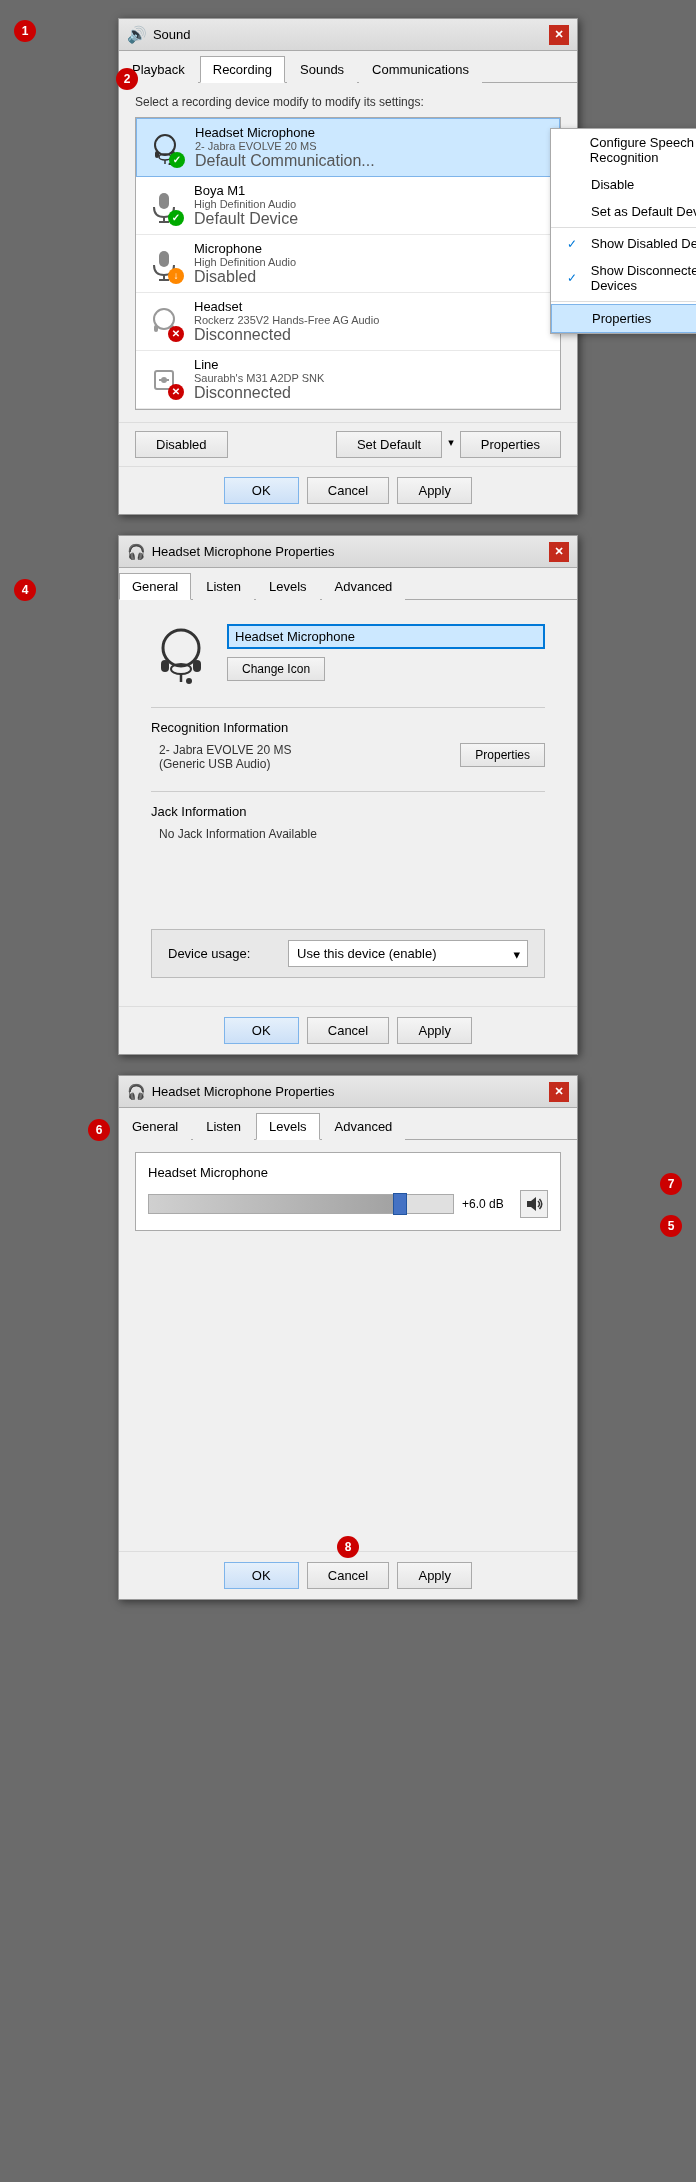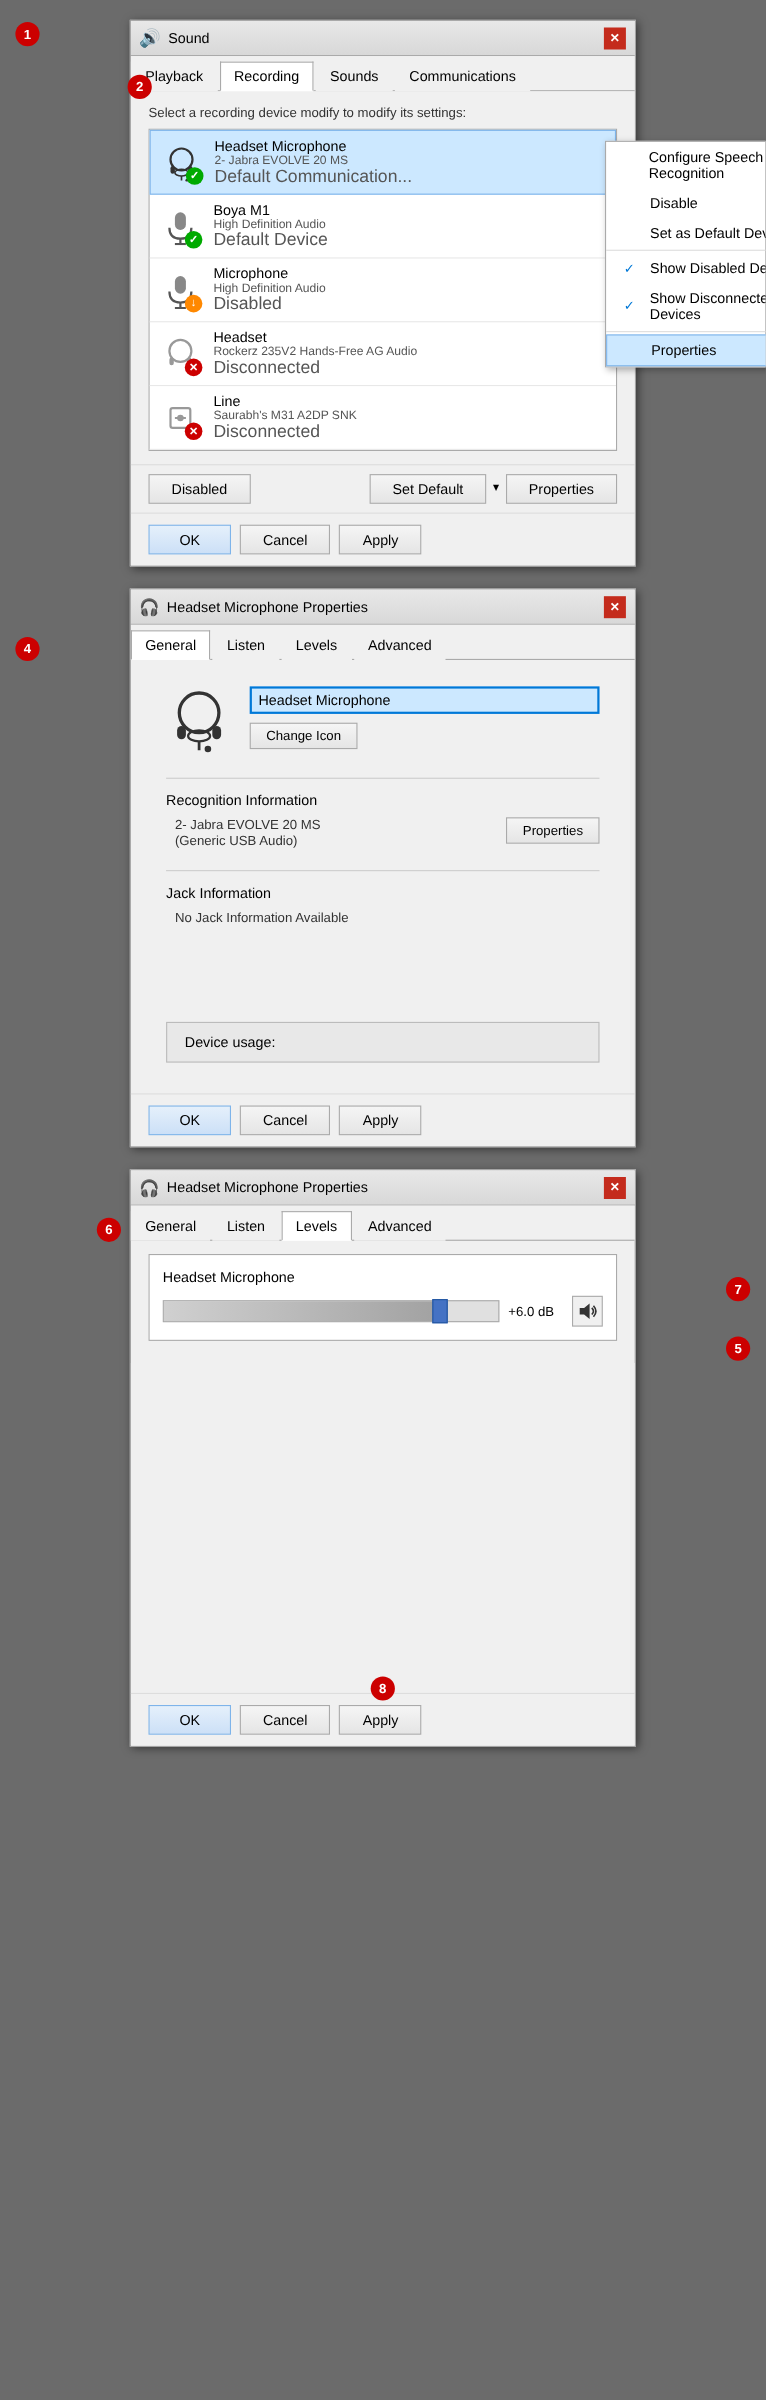--- a/index.html
+++ b/index.html
@@ -200,20 +200,21 @@
 
     .checkmark {
       color: #0078d7;
       font-size: 12px;
       width: 16px;
     }
 
     
     .dialog-buttons {
       display: flex;
+      justify-content: center;
       gap: 8px;
       padding: 10px 16px;
       border-top: 1px solid #ddd;
       background: #f0f0f0;
     }
 
     .btn {
       padding: 5px 20px;
       border: 1px solid #aaa;
       background: linear-gradient(to bottom, #f5f5f5, #e5e5e5);
@@ -687,20 +688,25 @@
 
         <div class="jack-section">
           <div class="info-label">Jack Information</div>
           <div class="no-jack-text">No Jack Information Available</div>
         </div>
 
         <div class="spacer-area"></div>
 
         <div class="device-usage-row">
           <div class="device-usage-label">Device usage:</div>
+          <div class="select-wrapper">
+            <div class="device-usage-select">
+              <span>Use this device (enable)</span>
+            </div>
+          </div>
         </div>
       </div>
 
       <div class="dialog-buttons">
         <button class="btn primary">OK</button>
         <button class="btn">Cancel</button>
         <button class="btn">Apply</button>
       </div>
     </div>
   </div>

